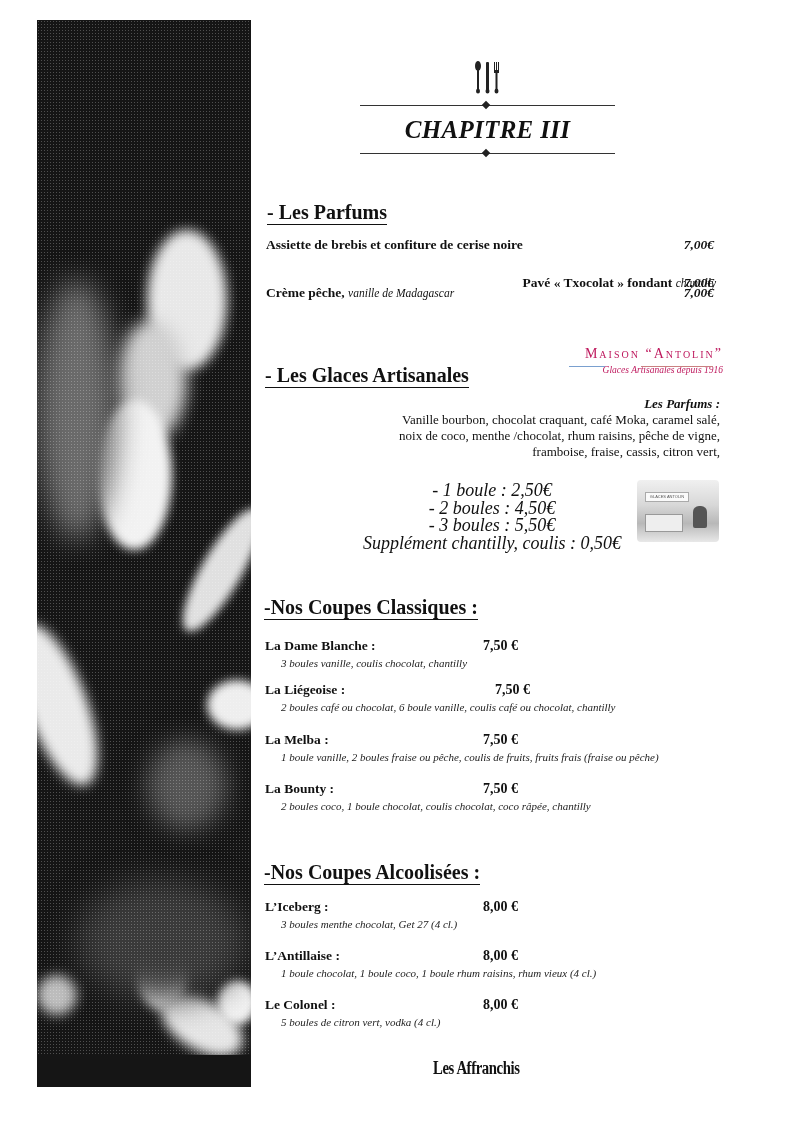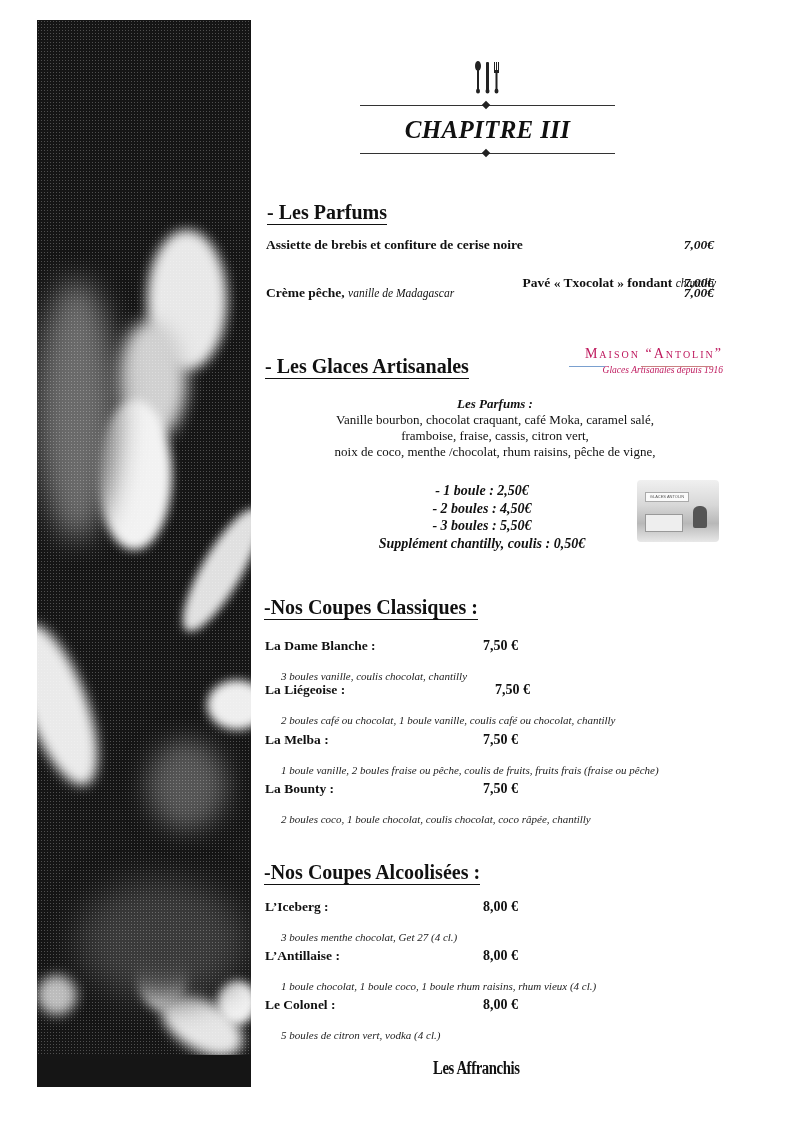--- a/index.html
+++ b/index.html
@@ -30,36 +30,36 @@
   .dessert-row .price { position:absolute; right:2px; top:0; font-style:italic; font-weight:bold; }
 
   
   .antolin { position:absolute; left:523px; top:346px; width:200px; text-align:right; color:#be185d; }
   .antolin .name { font-size:14px; letter-spacing:2px; font-variant:small-caps; white-space:nowrap; }
   .antolin .underline-blue { position:absolute; left:46px; top:20px; width:36px; height:1px; background:#7aa0cf; }
   .antolin .underline-red { position:absolute; left:118px; top:20px; width:72px; height:1px; background:#c98080; }
   .antolin .sub { font-size:9.5px; font-style:italic; margin-top:3px; }
 
   
-  .parfums { position:absolute; left:270px; top:396px; width:450px; text-align:center; font-size:13px; line-height:16px; }
+  .parfums { position:absolute; left:270px; top:396px; width:450px; text-align:right; font-size:13px; line-height:16px; }
   .parfums .ptitle { font-weight:bold; font-style:italic; }
-  .prices { position:absolute; left:332px; top:482px; width:300px; text-align:center; font-size:14px; line-height:17.5px;
-            font-style:italic; font-weight:bold; }
+  .prices { position:absolute; left:342px; top:482px; width:300px; text-align:center; font-size:18px; line-height:17.5px;
+            font-style:italic; font-weight:normal; }
 
   .cart-photo { position:absolute; left:637px; top:480px; width:82px; height:62px; border-radius:4px;
      background: linear-gradient(180deg,#f0f0f0 0%,#d8d8d8 40%,#b8b8b8 70%,#e8e8e8 100%); overflow:hidden; }
   .cart-photo .sign { position:absolute; left:8px; top:12px; width:42px; height:8px; background:#fafafa; border:1px solid #aaa; font-size:4px; line-height:8px; text-align:center; color:#555; font-family:"Liberation Sans", sans-serif; }
   .cart-photo .stand { position:absolute; left:8px; top:34px; width:36px; height:16px; background:#eee; border:1px solid #999; }
   .cart-photo .figure { position:absolute; left:56px; top:26px; width:14px; height:22px; background:#555; border-radius:6px 6px 2px 2px; }
 
   
   .coupe { position:absolute; left:265px; width:470px; }
   .coupe .cname { font-weight:bold; font-size:13.5px; white-space:nowrap; }
   .coupe .cprice { position:absolute; top:0; font-weight:bold; font-size:14px; white-space:nowrap; }
-  .coupe .cdesc { margin-left:16px; margin-top:16px; font-style:italic; font-size:11px; white-space:nowrap; color:#222; }
+  .coupe .cdesc { margin-left:16px; margin-top:3px; font-style:italic; font-size:11px; white-space:nowrap; color:#222; }
 
   .footer-logo { position:absolute; left:433px; top:1058px; font-size:18px; font-weight:bold; letter-spacing:-0.5px; transform:scaleX(0.82); transform-origin:left top; white-space:nowrap; }
 </style>
 </head>
 <body>
 
 <div class="photo-panel">
   <div class="blob" style="left:110px;top:210px;width:80px;height:140px;background:#e8e8e8;filter:blur(6px);"></div>
   <div class="blob" style="left:80px;top:300px;width:70px;height:120px;background:#d0d0d0;filter:blur(8px);"></div>
   <div class="blob" style="left:60px;top:380px;width:75px;height:150px;background:#f2f2f2;filter:blur(5px);"></div>
@@ -110,34 +110,34 @@
   <span>Pavé « Txocolat » fondant</span>
   <span class="desc">chantilly</span>
   <span class="price">7,00€</span>
 </div>
 <div class="dessert-row" style="top:285px;">
   <span>Crème pêche,</span>
   <span class="desc">vanille de Madagascar</span>
   <span class="price">7,00€</span>
 </div>
 
-<div class="section-heading" style="left:265px;top:355px;">- Les Glaces Artisanales</div>
+<div class="section-heading" style="left:265px;top:364px;">- Les Glaces Artisanales</div>
 
 <div class="antolin">
   <div class="name">Maison “Antolin”</div>
   <div class="underline-blue"></div>
   <div class="underline-red"></div>
   <div class="sub">Glaces Artisanales depuis 1916</div>
 </div>
 
 <div class="parfums">
   <div class="ptitle">Les Parfums :</div>
   <div>Vanille bourbon, chocolat craquant, café Moka, caramel salé,</div>
+  <div>noix de coco, menthe /chocolat, rhum raisins, pêche de vigne,</div>
   <div>framboise, fraise,  cassis, citron vert,</div>
-  <div>noix de coco, menthe /chocolat, rhum raisins, pêche de vigne,</div>
 </div>
 
 <div class="prices">
   <div>- 1 boule : 2,50€</div>
   <div>- 2 boules : 4,50€</div>
   <div>- 3 boules : 5,50€</div>
   <div>Supplément chantilly, coulis : 0,50€</div>
 </div>
 
 <div class="cart-photo">
@@ -149,21 +149,21 @@
 <div class="section-heading" style="left:264px;top:596px;">-Nos Coupes Classiques :</div>
 
 <div class="coupe" style="top:638px;">
   <div class="cname">La Dame Blanche :</div>
   <div class="cprice" style="left:218px;">7,50 €</div>
   <div class="cdesc">3 boules vanille, coulis chocolat, chantilly</div>
 </div>
 <div class="coupe" style="top:682px;">
   <div class="cname">La Liégeoise :</div>
   <div class="cprice" style="left:230px;">7,50 €</div>
-  <div class="cdesc">2 boules café ou chocolat, 1 boule vanille, coulis café ou chocolat, chantilly</div>
+  <div class="cdesc">2 boules café ou chocolat, 6 boule vanille, coulis café ou chocolat, chantilly</div>
 </div>
 <div class="coupe" style="top:732px;">
   <div class="cname">La Melba :</div>
   <div class="cprice" style="left:218px;">7,50 €</div>
   <div class="cdesc">1 boule vanille, 2 boules fraise ou pêche, coulis de fruits, fruits frais (fraise ou pêche)</div>
 </div>
 <div class="coupe" style="top:781px;">
   <div class="cname">La Bounty :</div>
   <div class="cprice" style="left:218px;">7,50 €</div>
   <div class="cdesc">2 boules coco, 1 boule chocolat, coulis chocolat, coco râpée, chantilly</div>

